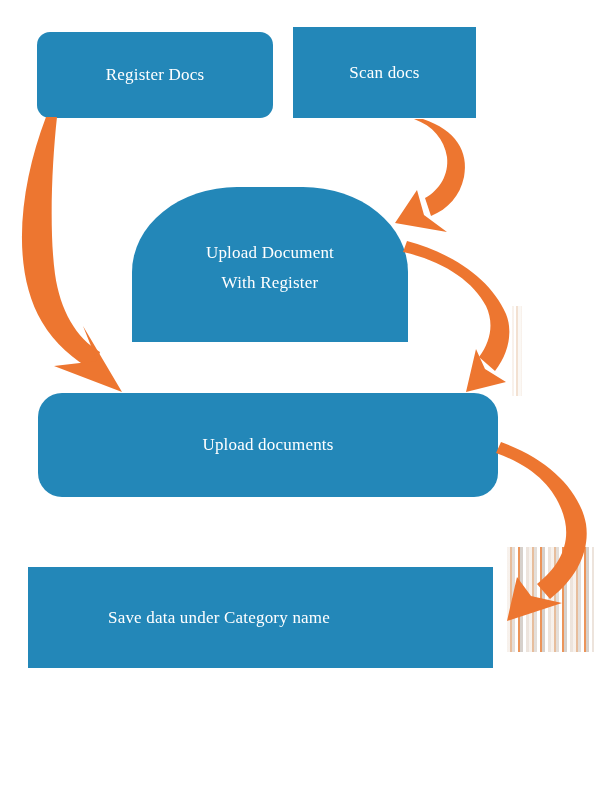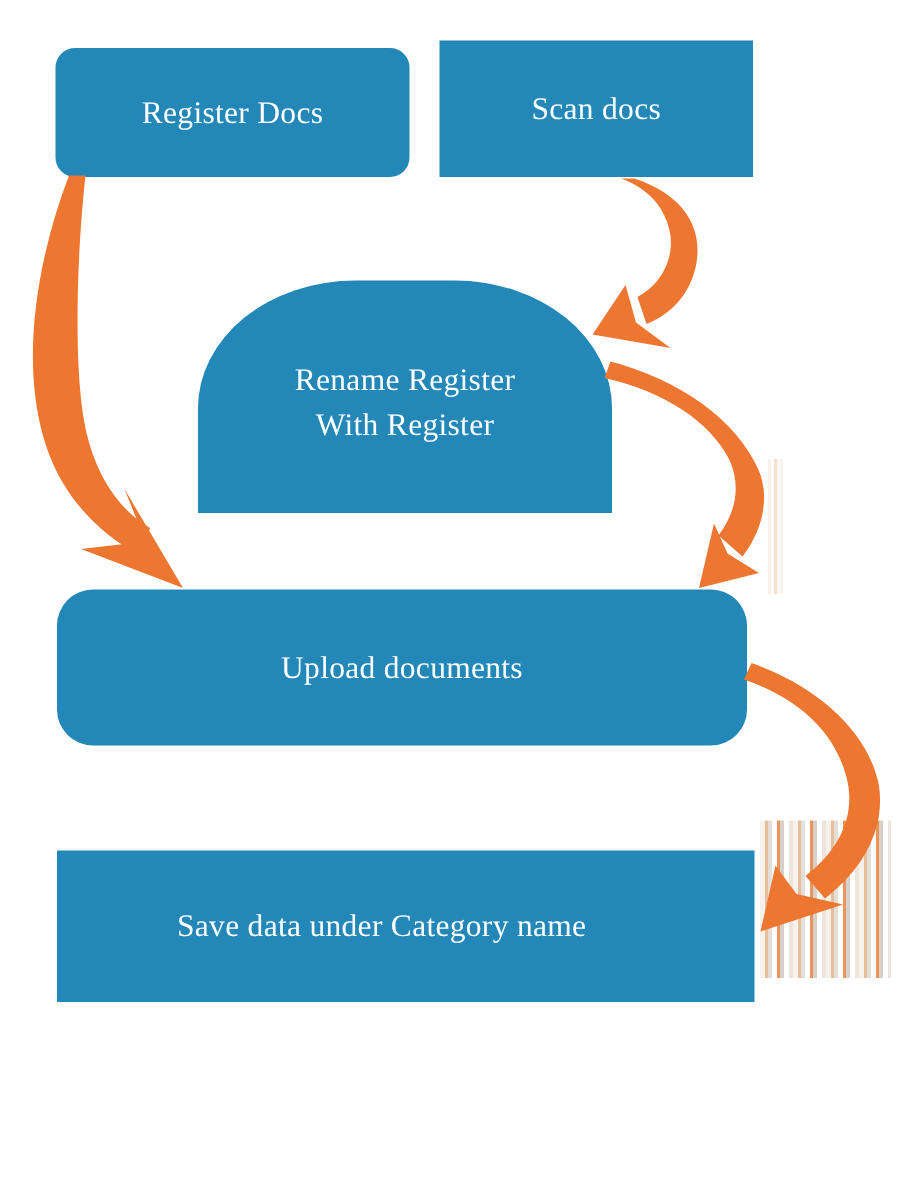--- a/index.html
+++ b/index.html
@@ -8,33 +8,33 @@
     width:600px;height:800px;
     background:#ffffff;
     overflow:hidden;
     font-family:"Liberation Serif","DejaVu Serif",serif;
   }
   .node{
     position:absolute;
     background:var(--node-fill,#2387B8);
     color:var(--node-text,#ffffff);
     display:flex;align-items:center;justify-content:center;
-    font-size:21px;
+    font-size:17px;
     letter-spacing:.2px;
     text-align:left;
   }
   .node-register{left:37px;top:32px;width:236px;height:86px;border-radius:13px;}
-  .node-scan{left:293px;top:27px;width:209px;height:91px;border-radius:0;}
+  .node-scan{left:293px;top:27px;width:183px;height:91px;border-radius:0;}
   .node-rename{
     left:132px;top:187px;width:276px;height:155px;
     border-radius:105px 105px 0 0 / 85px 85px 0 0;
     flex-direction:column;line-height:30px;padding-top:6px;box-sizing:border-box;
   }
   .node-upload{left:38px;top:393px;width:460px;height:104px;border-radius:24px;}
-  .node-save{left:38px;top:567px;width:465px;height:101px;justify-content:flex-start;padding-left:80px;box-sizing:border-box;}
+  .node-save{left:28px;top:567px;width:465px;height:101px;justify-content:flex-start;padding-left:80px;box-sizing:border-box;}
   .arrows{position:absolute;left:0;top:0;width:600px;height:800px;pointer-events:none;}
   .arrow-shape{fill:var(--arrow,#ED7630);}
   .artifact{position:absolute;opacity:.85;}
   .artifact-small{
     left:512px;top:306px;width:10px;height:90px;opacity:.5;
     background:repeating-linear-gradient(90deg,#f2e4d8 0 2px,#ffffff 2px 4px,#e6c3a5 4px 6px,#f7f1ea 6px 9px);
   }
   .artifact-large{
     left:507px;top:547px;width:87px;height:105px;
     background:repeating-linear-gradient(90deg,
@@ -50,21 +50,21 @@
 
   <div class="node node-register">
     <span>Register Docs</span>
   </div>
 
   <div class="node node-scan">
     <span>Scan docs</span>
   </div>
 
   <div class="node node-rename">
-    <span>Rename Register</span>
+    <span>Upload Document</span>
     <span>With Register</span>
   </div>
 
   <div class="node node-upload">
     <span>Upload documents</span>
   </div>
 
   <div class="node node-save">
     <span>Save data under Category name</span>
   </div>

